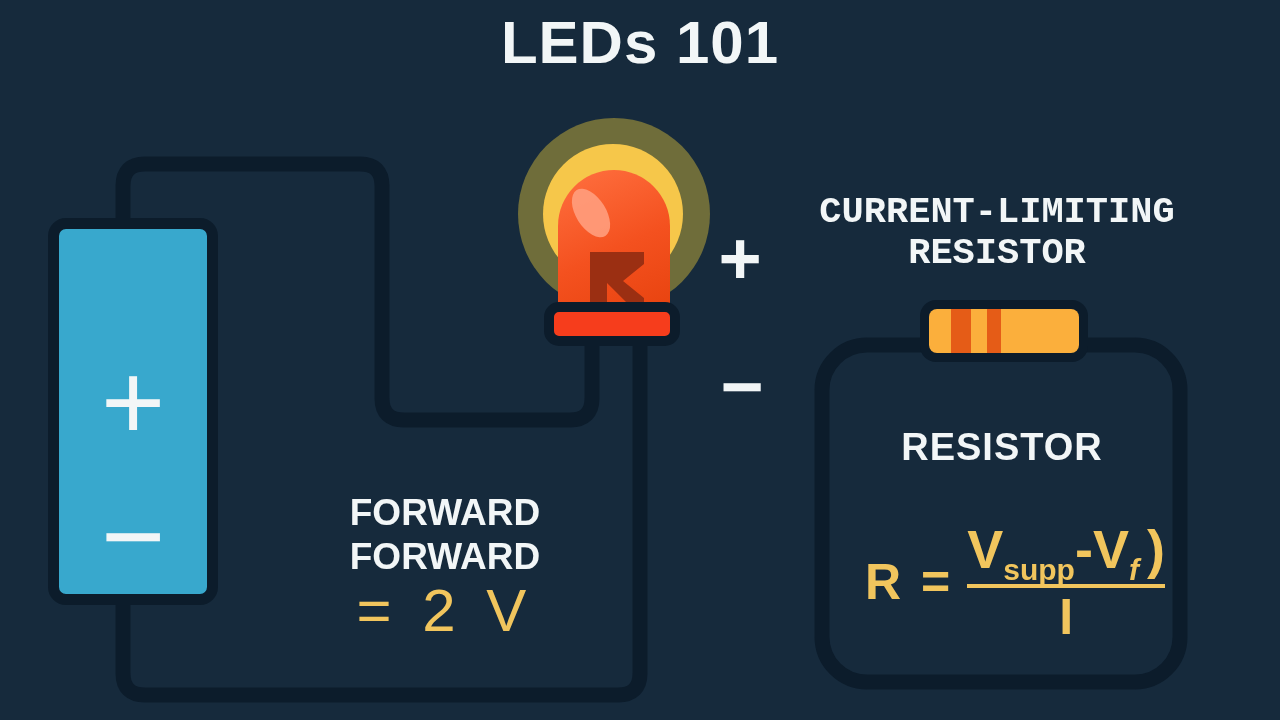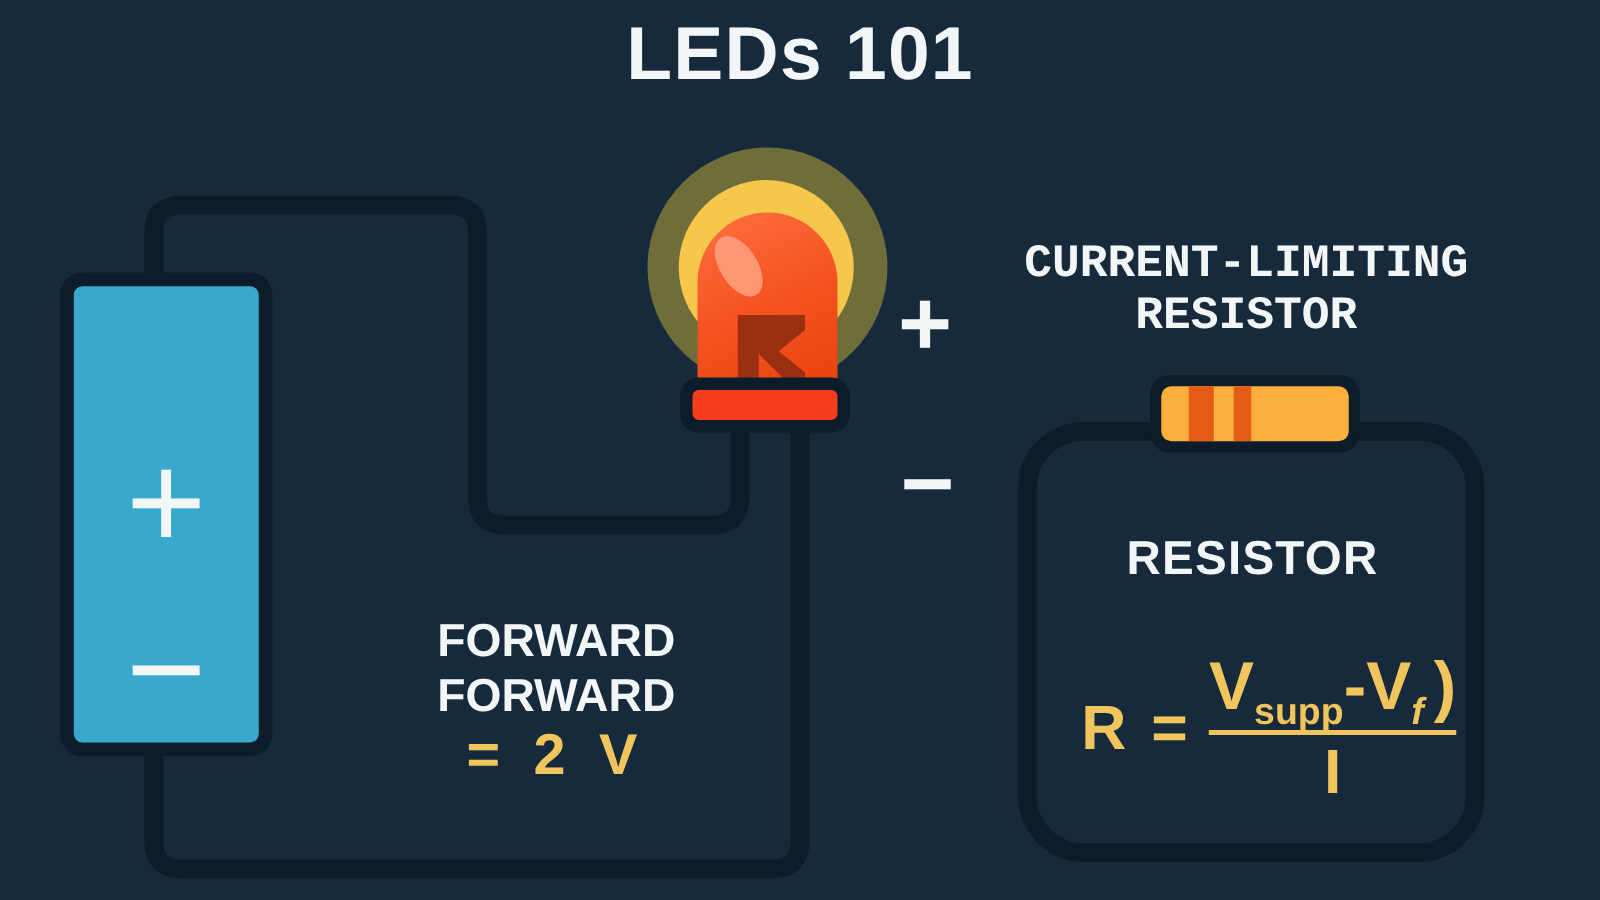--- a/index.html
+++ b/index.html
@@ -87,21 +87,21 @@
   .stripe-2{left:58px; width:14px;}
   
   .caption{
     text-align:center; color:var(--text-white); font-weight:700;
   }
   .cl-resistor{left:808px; top:192px; width:378px; font-size:37px; line-height:1.12;font-family:Liberation Mono, monospace;}
   .res-calc{left:808px; top:425px; width:388px; font-size:38px; line-height:1.18; letter-spacing:1px;}
   .fwd-voltage{left:298px; top:491px; width:294px; font-size:37px; line-height:1.2;}
   .fv-value{
     left:298px; top:576px; width:294px; text-align:center;
-    font-size:46px; font-weight:700; letter-spacing:7px;
+    font-size:60px; font-weight:400; letter-spacing:7px;
     color:var(--accent-yellow);
   }
   
   .formula{
     left:840px; top:522px; width:350px;
     display:flex; align-items:center; justify-content:center;
     color:var(--accent-yellow); font-weight:700;
   }
   .f-lhs{font-size:50px; margin-right:14px; letter-spacing:3px;}
   .f-frac{display:flex; flex-direction:column; align-items:center;justify-content:flex-end;}

